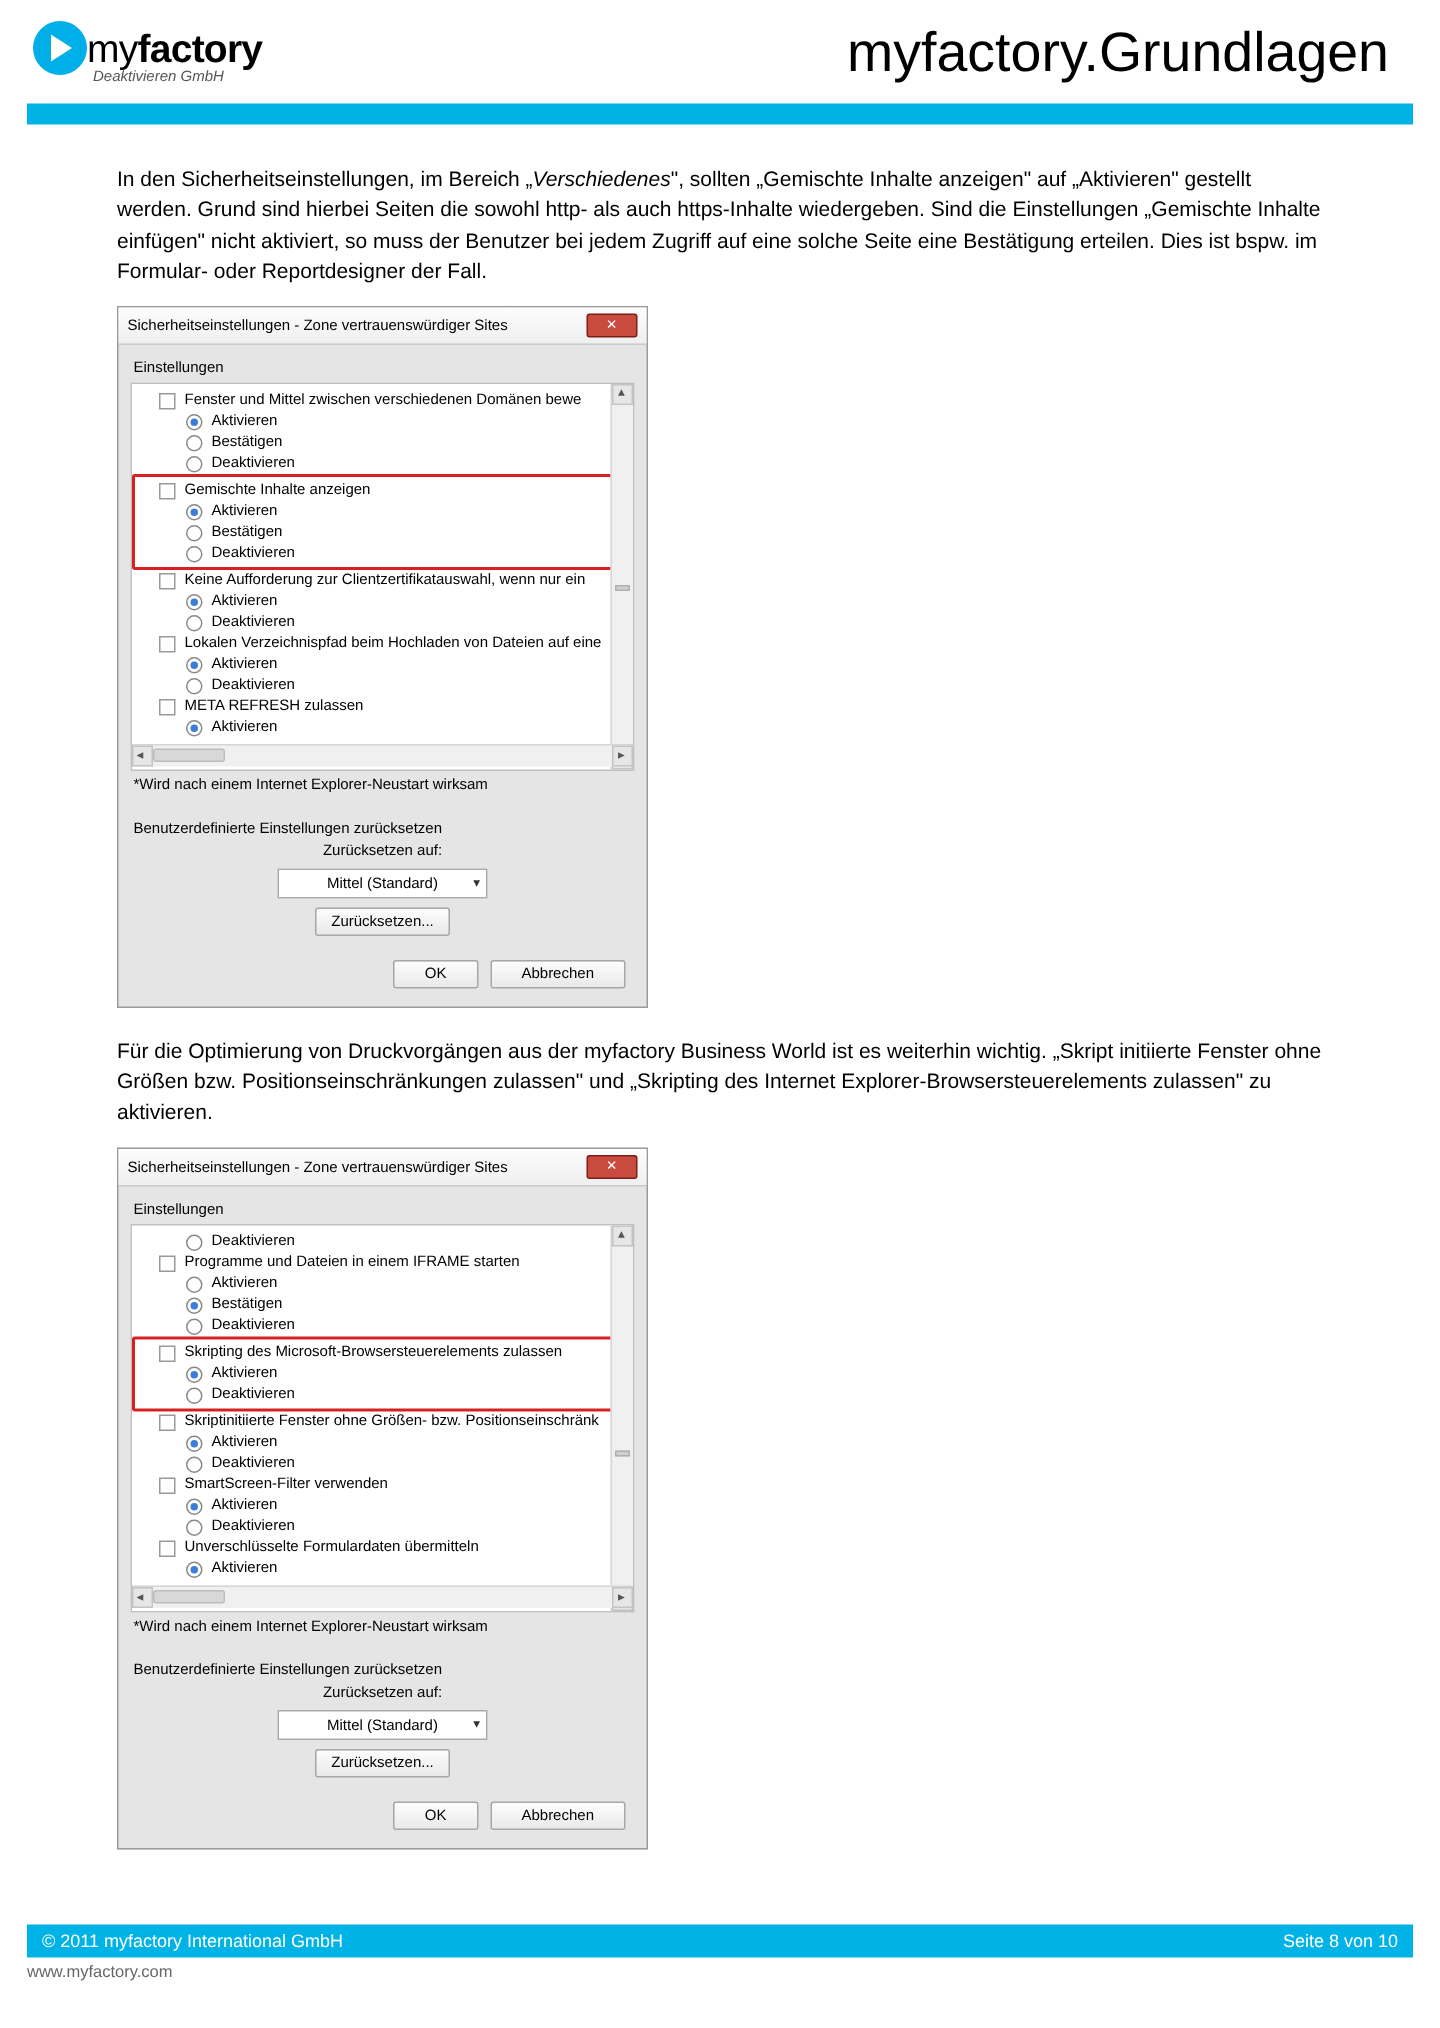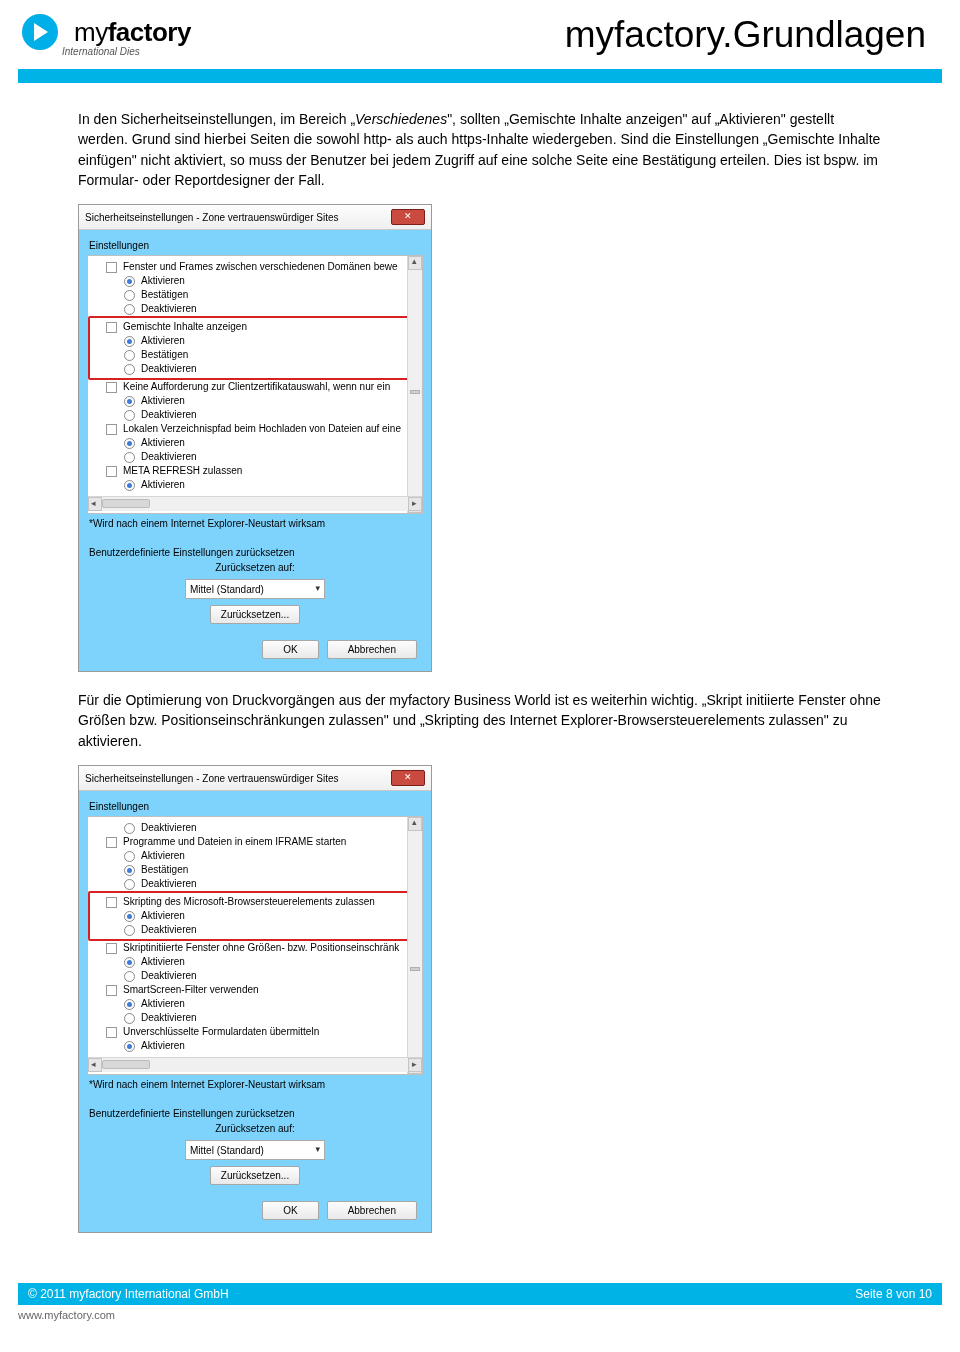--- a/index.html
+++ b/index.html
@@ -1,38 +1,38 @@
 <!DOCTYPE html>
 <html><head>
 <meta charset="utf-8">
 <style>
   * { box-sizing: border-box; margin: 0; padding: 0; }
   body { font-family: Arial, Helvetica, sans-serif; width: 960px; background: #fff; color: #000; }
   .page { width: 960px; position: relative; }
 
   
   .hdr { display: flex; justify-content: space-between; align-items: flex-start; padding: 14px 34px 0 22px; }
-  .logo { display: flex; align-items: center; gap: 16px; }
+  .logo { display: flex; align-items: center; gap: 0; }
   .logo-play { width: 36px; height: 36px; border-radius: 50%; background: #00aee8; position: relative; }
   .logo-play::after { content:""; position:absolute; left:12px; top:9px; width:0;height:0; border-top:9px solid transparent; border-bottom:9px solid transparent; border-left:14px solid #fff; }
   .logo-text { font-size: 26px; letter-spacing: -0.5px; }
   .logo-bold { font-weight: 800; }
   .logo-sub { font-size: 10px; color:#555; margin-left:40px; margin-top:-4px; font-style: italic; }
   .hdr-title { font-size: 37px; font-weight: 400; }
 
   .cyan-bar { height: 14px; background: #00b3e6; margin: 12px 18px 0 18px; }
 
   .content { padding: 26px 78px 20px 78px; }
 
   .sect-title { font-size: 19px; font-weight: 700; border-bottom: 1px solid #000; padding-bottom: 4px; margin-bottom: 14px; }
   .body-text { font-size: 14px; line-height: 1.45; margin-bottom: 14px; }
   .ital { font-style: italic; }
 
   
-  .dlg { width: 354px; border: 1px solid #9a9a9a; background: #7dd3fc; font-family: "Segoe UI", Tahoma, sans-serif; font-size: 10px; color:#000; margin-bottom: 18px; }
+  .dlg { width: 354px; border: 1px solid #9a9a9a; background: #e5e5e5; font-family: "Segoe UI", Tahoma, sans-serif; font-size: 10px; color:#000; margin-bottom: 18px; }
   .dlg-title { background: linear-gradient(#fdfdfd,#efefef); padding: 4px 6px; display:flex; justify-content:space-between; align-items:center; border-bottom:1px solid #c9c9c9; }
   .dlg-close { width: 34px; height: 16px; background: #c94a3f; border-radius: 2px; position: relative; border:1px solid #7a1f17;}
   .dlg-close::before { content:"\2715"; color:#fff; font-size:9px; position:absolute; left:12px; top:1px; }
   .dlg-body { padding: 8px 8px 10px 8px; }
   .group-lbl { margin: 2px 0 4px 2px; }
   .tree-box { border: 1px solid #bfbfbf; background:#fff; padding: 0 0 2px 0; position: relative; }
   .tree-pad { padding: 4px 4px 2px 18px; }
   .item-row { display:flex; align-items:center; gap:6px; padding:1px 0; line-height:12px; white-space:nowrap; }
   .chk-s { width:11px; height:11px; border:1px solid #999; background:#fff; flex:0 0 11px; }
   .radio-s { width:11px; height:11px; border:1px solid #888; border-radius:50%; background:#fff; flex:0 0 11px; position:relative; }
@@ -47,21 +47,21 @@
   .scroll-v .track-mark{position:absolute;right:2px;width:10px;height:4px;background:#cfcfcf;border:1px solid #b0b0b0;}
   .hscroll { height:15px; background:#f0f0f0; border-top:1px solid #d6d6d6; position:relative; margin-top:2px;}
   .hscroll .hb-l{position:absolute;left:0;top:0;width:14px;height:100%;background:#e6e6e6;border:1px solid #c4c4c4;}
   .hscroll .hb-l::after{content:"\25C2";position:absolute;left:2px;top:0;font-size:9px;color:#555;}
   .hscroll .hb-r{position:absolute;right:0;top:0;width:14px;height:100%;background:#e6e6e6;border:1px solid #c4c4c4;}
   .hscroll .hb-r::after{content:"\25B8";position:absolute;left:3px;top:0;font-size:9px;color:#555;}
   .hscroll .hthumb{position:absolute;left:14px;top:2px;height:9px;width:48px;background:#d8d8d8;border:1px solid #bcbcbc;border-radius:2px;}
   .hint { margin: 4px 2px 8px 2px; }
   .reset-lbl { margin: 18px 0 4px 2px; }
   .reset-row { display:flex; align-items:center; gap:6px; margin: 2px 2px 10px 2px; flex-direction: column;}
-  .combo { display:flex; align-items:center; border:1px solid #aaa; background:#fff; height:20px; width:140px; padding:0 4px; position:relative;}
+  .combo { display:flex; align-items:center; border:1px solid #aaa; background:#fff; height:20px; width:140px; padding:0 4px; position:relative;justify-content:center;}
   .combo::after{content:"\25BE";position:absolute;right:4px;top:3px;font-size:9px;color:#333;}
   .btn-s { border:1px solid #a7a7a7; background:linear-gradient(#fdfdfd,#e9e9e9); padding:3px 10px; border-radius:2px; font-size:10px; }
   .dlg-foot { display:flex; justify-content:flex-end; gap:8px; padding:6px 6px 2px 0; margin-top:8px;}
   .dlg-foot .btn-s{padding:3px 20px;}
 
   
   .footer { margin-top: 12px; padding: 0 18px 10px 18px; }
   .footer-bar { height: 22px; background:#00b3e6; color:#fff; font-size:12px; display:flex; justify-content:space-between; align-items:center; padding:0 10px; }
   .footer-url { font-size: 11px; color:#666; margin-top:4px; }
 </style>
@@ -70,21 +70,21 @@
 <div class="page">
 
 <div class="hdr">
   <div>
     <div class="logo">
       <div class="logo-play"></div>
       <span class="logo-text">
         <span>my</span><span class="logo-bold">factory</span>
       </span>
     </div>
-    <div class="logo-sub">International Dies</div>
+    <div class="logo-sub">Deaktivieren GmbH</div>
   </div>
   <div class="hdr-title">myfactory.Grundlagen</div>
 </div>
 <div class="cyan-bar"></div>
 
 <div class="content">
 
 
   <p class="body-text">
     <span>In den Sicherheitseinstellungen, im Bereich „</span><span class="ital">Verschiedenes</span><span>", sollten „Gemischte Inhalte anzeigen" auf „Aktivieren" gestellt werden. Grund sind hierbei Seiten die  sowohl http- als auch https-Inhalte wiedergeben. Sind die Einstellungen „Gemischte Inhalte einfügen" nicht aktiviert, so muss der Benutzer bei jedem Zugriff auf eine solche Seite eine Bestätigung erteilen. Dies ist bspw. im Formular- oder Reportdesigner der Fall.</span>
@@ -99,21 +99,21 @@
       <div class="group-lbl">Einstellungen</div>
       <div class="tree-box">
         <div class="scroll-v">
           <div class="thumb-up"></div>
           <div class="track-mark" style="top:134px;"></div>
           <div class="thumb-dn"></div>
         </div>
         <div class="tree-pad">
           <div class="item-row">
                 <span class="chk-s"></span>
-                <span>Fenster und Frames zwischen verschiedenen Domänen bewe</span>
+                <span>Fenster und Mittel zwischen verschiedenen Domänen bewe</span>
               </div>
           <div class="indent">
             <div class="item-row">
                   <span class="radio-s sel"></span>
                   <span>Aktivieren</span>
                 </div>
             <div class="item-row">
                   <span class="radio-s"></span>
                   <span>Bestätigen</span>
                 </div>

